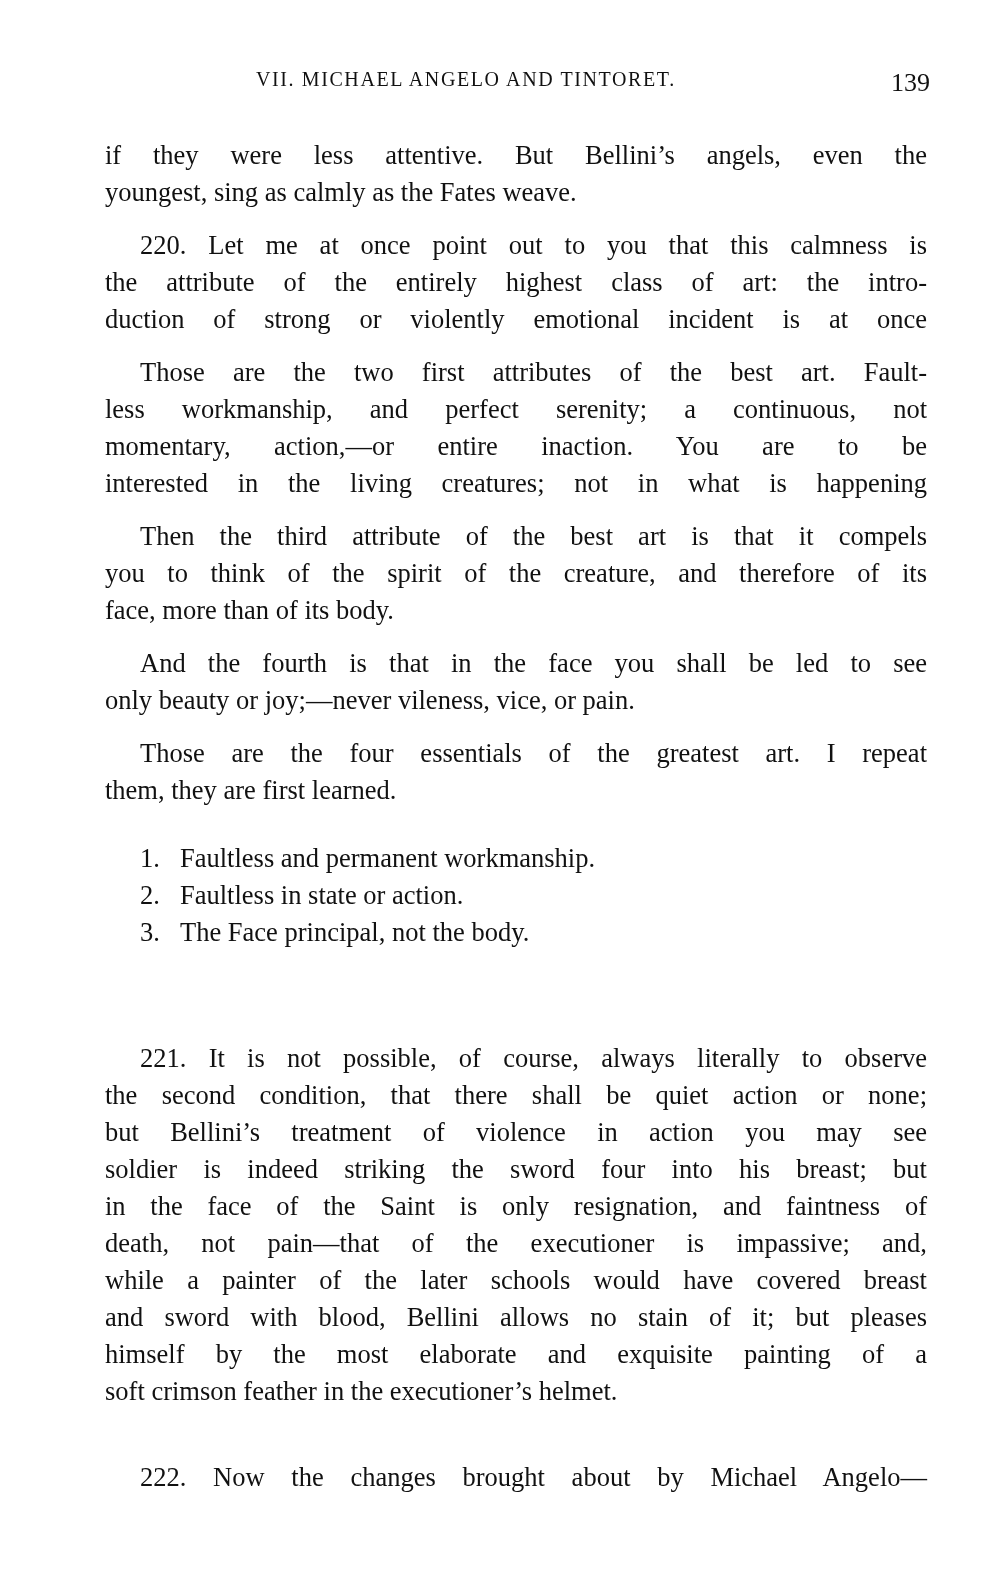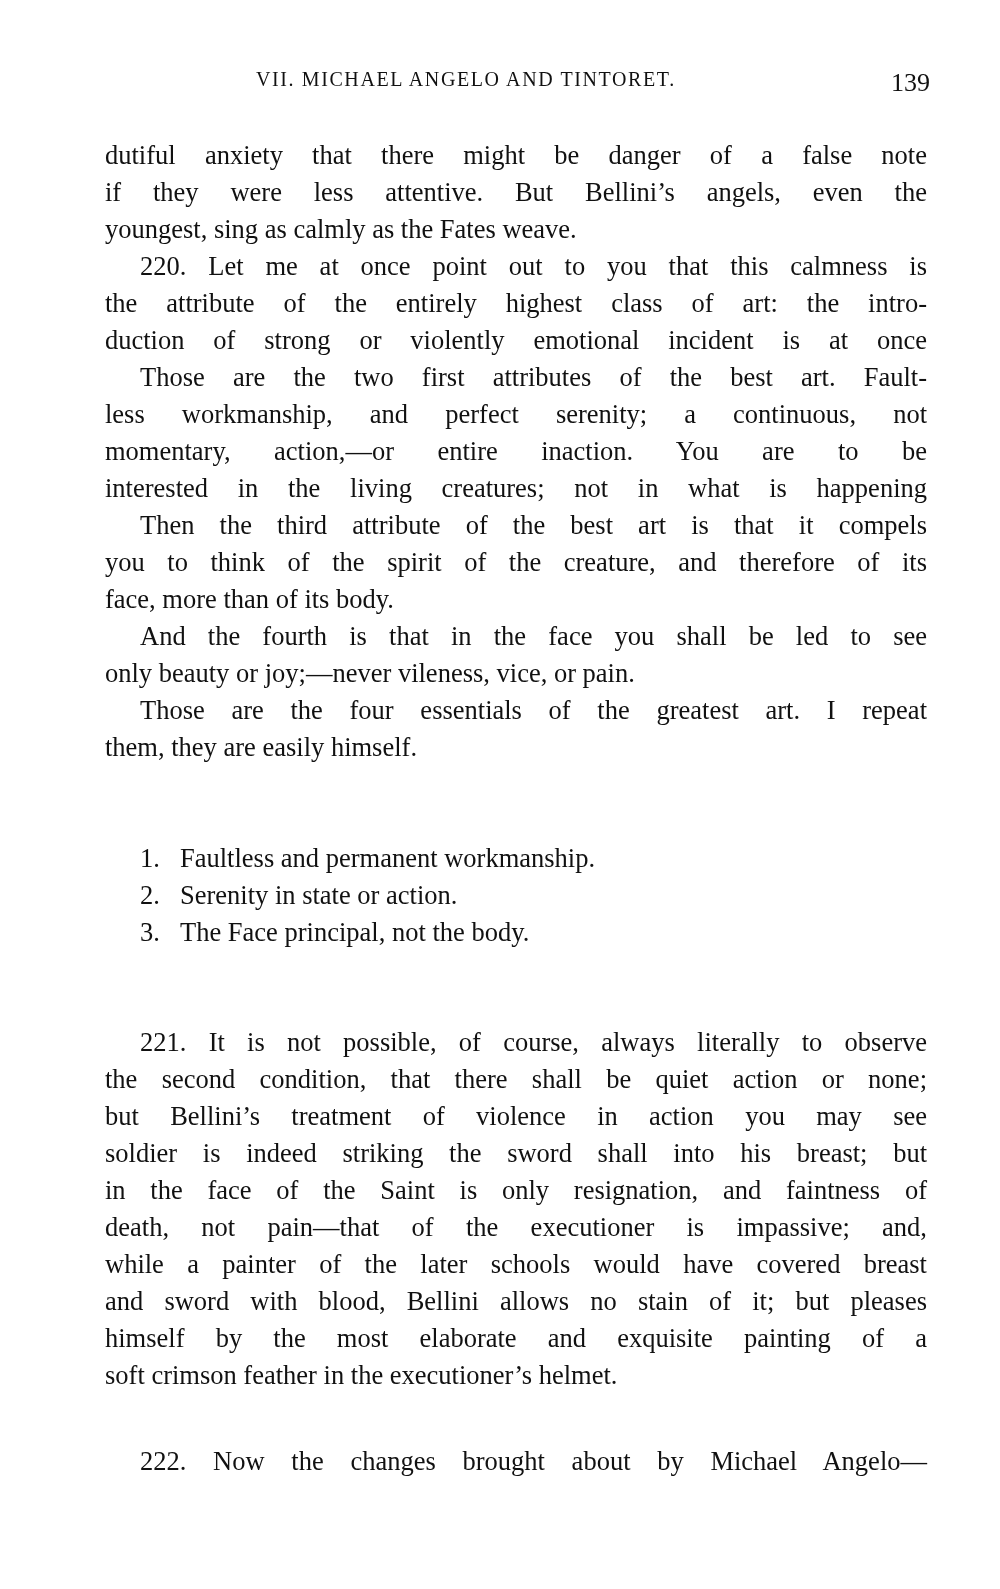--- a/index.html
+++ b/index.html
@@ -20,61 +20,60 @@
   }
   .text-block {
     position: absolute; left: 105px; width: 822px;
     font-size: 26.5px; line-height: 37px;
   }
   .line {
     display: block; white-space: nowrap; text-align: justify; text-align-last: justify;
     height: 37px;
   }
   .line.last { text-align-last: left; }
-  .line.indent { padding-left: 35px; }
+  .line.indent { padding-left: 35px; margin-top: 16px; }
   .list-item { display: block; height: 37px; padding-left: 35px; white-space: nowrap; }
   .list-num { display: inline-block; width: 40px; }
 </style>
 </head>
 <body>
 
 <div class="header">
   <span class="running-head">VII. MICHAEL ANGELO AND TINTORET.</span>
   <span class="page-number">139</span>
 </div>
 
 <div class="text-block" id="block1" style="top:137px;">
-    <span class="line">dutiful anxiety that there might be danger of a false note</span>
     <span class="line">if they were less attentive.  But Bellini’s angels, even the</span>
     <span class="line last">youngest, sing as calmly as the Fates weave.</span>
     <span class="line indent">220. Let me at once point out to you that this calmness is</span>
     <span class="line">the attribute of the entirely highest class of art: the intro-</span>
     <span class="line">duction of strong or violently emotional incident is at once</span>
     <span class="line indent">Those are the two first attributes of the best art.  Fault-</span>
     <span class="line">less workmanship, and perfect serenity; a continuous, not</span>
     <span class="line">momentary, action,—or entire inaction.  You are to be</span>
     <span class="line">interested in the living creatures; not in what is happening</span>
     <span class="line indent">Then the third attribute of the best art is that it compels</span>
     <span class="line">you to think of the spirit of the creature, and therefore of its</span>
     <span class="line last">face, more than of its body.</span>
     <span class="line indent">And the fourth is that in the face you shall be led to see</span>
     <span class="line last">only beauty or joy;—never vileness, vice, or pain.</span>
     <span class="line indent">Those are the four essentials of the greatest art.  I repeat</span>
-    <span class="line last">them, they are easily himself.</span>
+    <span class="line last">them, they are first learned.</span>
   </div>
 <div class="text-block" id="list" style="top:840px;">
     <span class="list-item"><span class="list-num">1.</span><span>Faultless and permanent workmanship.</span></span>
-    <span class="list-item"><span class="list-num">2.</span><span>Serenity in state or action.</span></span>
+    <span class="list-item"><span class="list-num">2.</span><span>Faultless in state or action.</span></span>
     <span class="list-item"><span class="list-num">3.</span><span>The Face principal, not the body.</span></span>
   </div>
 <div class="text-block" id="block2" style="top:1024px;">
     <span class="line indent">221. It is not possible, of course, always literally to observe</span>
     <span class="line">the second condition, that there shall be quiet action or none;</span>
     <span class="line">but Bellini’s treatment of violence in action you may see</span>
-    <span class="line">soldier is indeed striking the sword shall into his breast; but</span>
+    <span class="line">soldier is indeed striking the sword four into his breast; but</span>
     <span class="line">in the face of the Saint is only resignation, and faintness of</span>
     <span class="line">death, not pain—that of the executioner is impassive; and,</span>
     <span class="line">while a painter of the later schools would have covered breast</span>
     <span class="line">and sword with blood, Bellini allows no stain of it; but pleases</span>
     <span class="line">himself by the most elaborate and exquisite painting of a</span>
     <span class="line last">soft crimson feather in the executioner’s helmet.</span>
   </div>
 <div class="text-block" id="block3" style="top:1443px;">
     <span class="line indent">222. Now the changes brought about by Michael Angelo—</span>
   </div>

